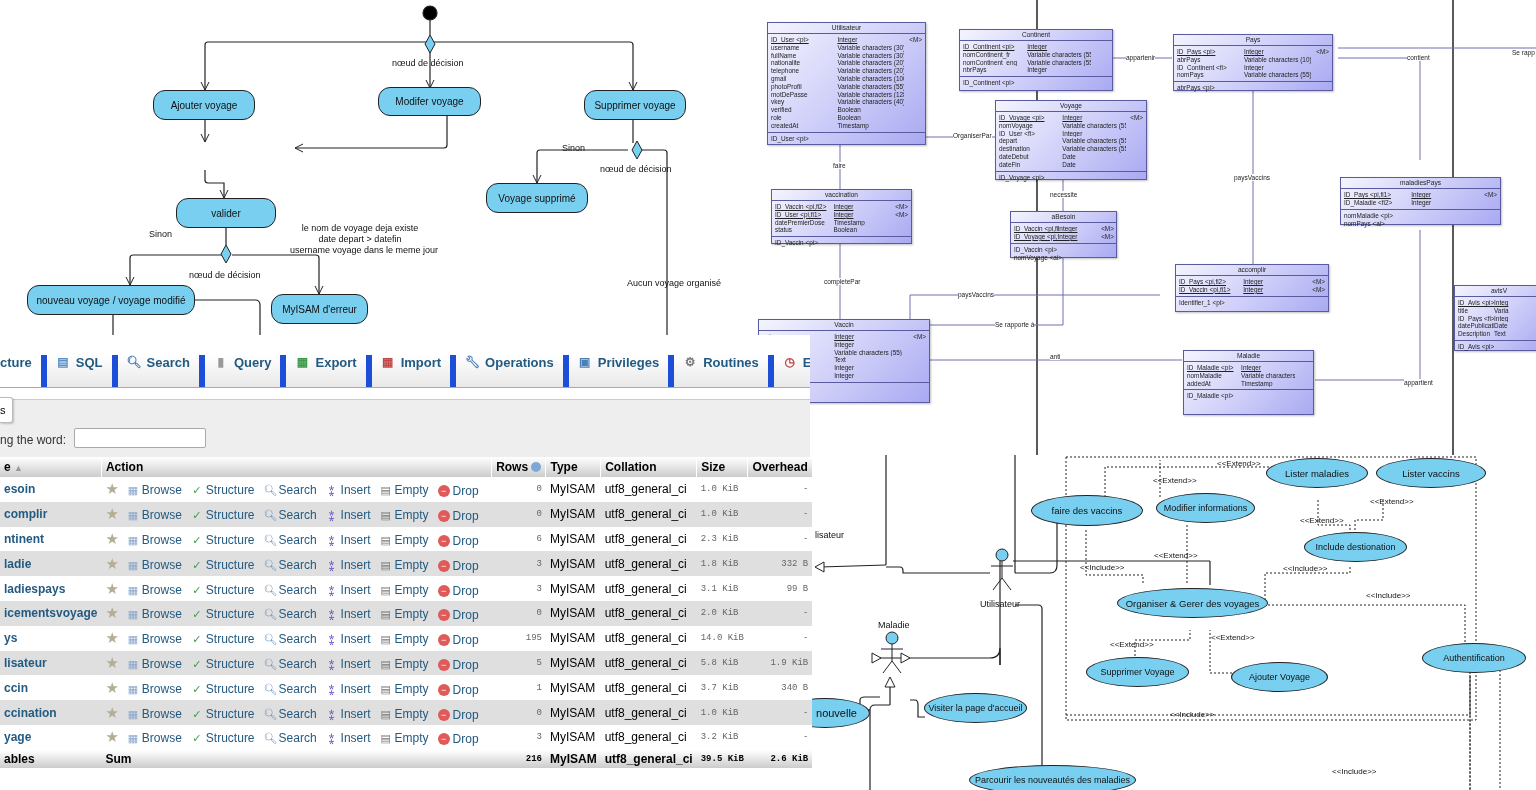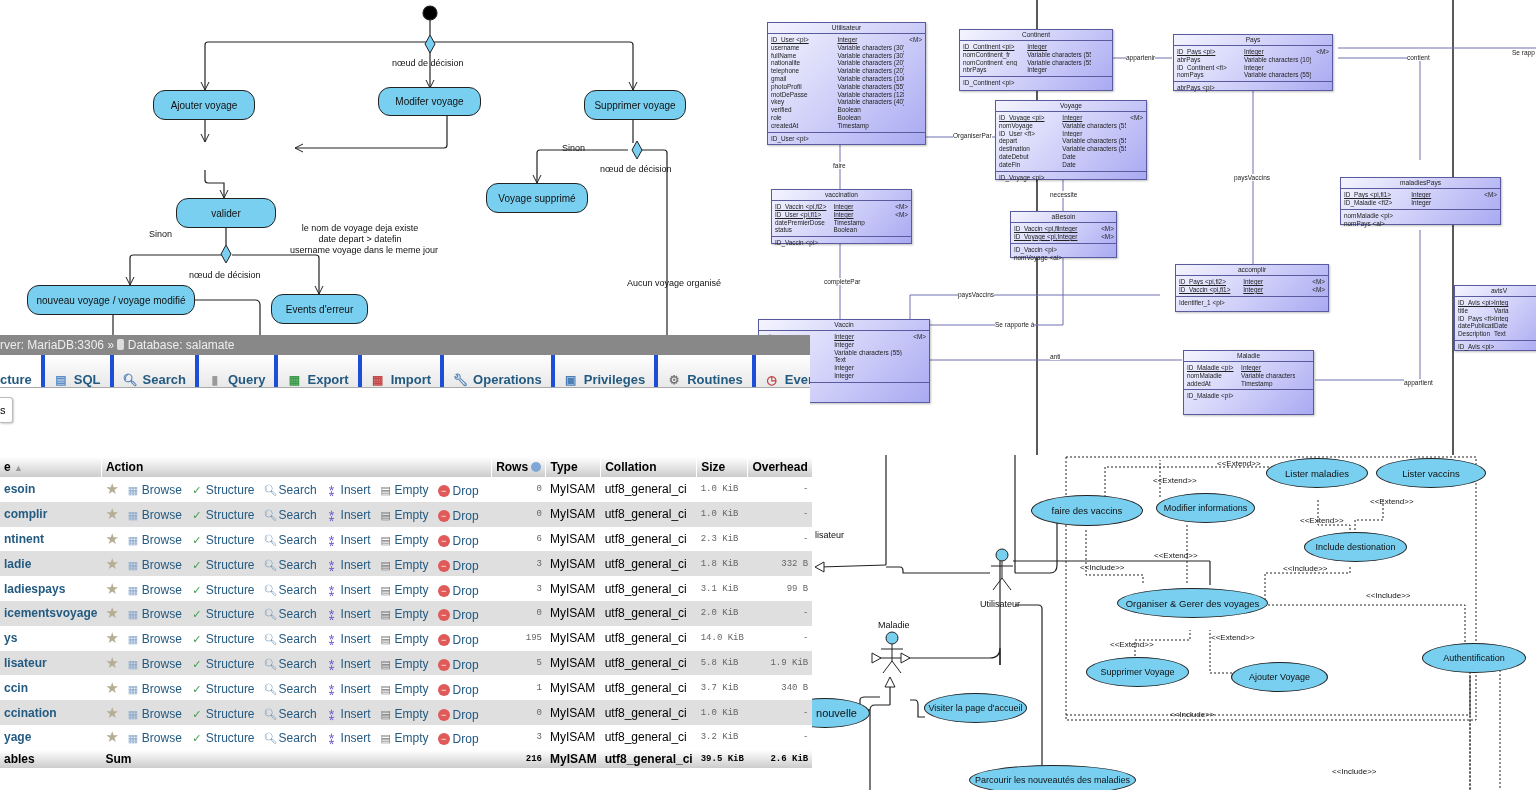--- a/index.html
+++ b/index.html
@@ -21,21 +21,21 @@
   .ent .c3{width:12%;text-align:right;}
   .erlbl{position:absolute;font-size:6.5px;color:#222;white-space:nowrap;background:#fff;}
   
   #usecase{left:810px;top:455px;width:726px;height:335px;}
   .uc{position:absolute;background:#79cff0;border:1.5px solid #222;border-radius:50%;font-size:9.5px;color:#111;display:flex;align-items:center;justify-content:center;text-align:center;box-sizing:border-box;white-space:nowrap;}
   .uclbl{position:absolute;font-size:8px;color:#111;white-space:nowrap;background:transparent;}
   
   #pma{left:0;top:335px;width:810px;height:455px;background:#fff;}
   #pma-bc{position:absolute;left:0;top:0;width:810px;height:20px;background:#888;color:#eee;font-size:12px;line-height:20px;white-space:nowrap;overflow:hidden;}
   #pma-tabs{position:absolute;left:0;top:20px;width:810px;height:32px;background:#fff;border-bottom:1px solid #aaa;display:flex;white-space:nowrap;overflow:hidden;}
-  .tab{display:flex;align-items:flex-end;gap:6px;padding:0 9px;font-size:13px;font-weight:bold;color:#235a81;border-right:4px solid #1d4ed8;background:linear-gradient(#fff,#e8e8e8);}
+  .tab{display:flex;align-items:flex-start;gap:6px;padding:0 9px;font-size:13px;font-weight:bold;color:#235a81;border-right:6px solid #1d4ed8;background:linear-gradient(#fff,#e8e8e8);}
   .tab.active{background:#fff;border-bottom:none;}
   .ticon{display:inline-block;width:14px;height:14px;font-size:12px;line-height:14px;text-align:center;}
   #pma-filter{position:absolute;left:0;top:64px;width:810px;height:58px;background:#eee;border-top:1px solid #ccc;}
   #pma-table{position:absolute;left:0;top:122px;width:810px;border-collapse:collapse;font-size:12px;}
   #pma-table th{background:linear-gradient(#fff,#ccc);text-align:left;font-weight:bold;height:20px;padding:0 4px;white-space:nowrap;border-right:1px solid #fff;}
   #pma-table td{height:24.8px;padding:0 4px;white-space:nowrap;}
   #pma-table tr.odd td{background:#fff;}
   #pma-table tr.even td{background:#dfdfdf;}
   .tname{font-weight:bold;color:#235a81;}
   .act-link{color:#235a81;margin-right:9px;display:inline-flex;align-items:center;gap:3px;}
@@ -94,21 +94,21 @@
   <div class="act" style="left:584px;top:90px;width:102px;height:30px">
       <span>Supprimer voyage</span>
     </div>
   <div class="act" style="left:176px;top:198px;width:100px;height:30px">
       <span>valider</span>
     </div>
   <div class="act" style="left:27px;top:285px;width:168px;height:30px">
       <span>nouveau voyage / voyage modifié</span>
     </div>
   <div class="act" style="left:271px;top:294px;width:97px;height:30px">
-      <span>Events d'erreur</span>
+      <span>MyISAM d'erreur</span>
     </div>
   <div class="act" style="left:486px;top:183px;width:102px;height:30px">
       <span>Voyage supprimé</span>
     </div>
 
   <div class="lbl" style="left:392px;top:58px">nœud de décision</div>
   <div class="lbl" style="left:189px;top:270px">nœud de décision</div>
   <div class="lbl" style="left:600px;top:164px">nœud de décision</div>
   <div class="lbl" style="left:149px;top:229px">Sinon</div>
   <div class="lbl" style="left:562px;top:143px">Sinon</div>
@@ -618,26 +618,20 @@
   <div class="uclbl" style="left:270px;top:108px">&lt;&lt;Include&gt;&gt;</div>
   <div class="uclbl" style="left:473px;top:109px">&lt;&lt;Include&gt;&gt;</div>
   <div class="uclbl" style="left:556px;top:136px">&lt;&lt;Include&gt;&gt;</div>
   <div class="uclbl" style="left:401px;top:178px">&lt;&lt;Extend&gt;&gt;</div>
   <div class="uclbl" style="left:300px;top:185px">&lt;&lt;Extend&gt;&gt;</div>
   <div class="uclbl" style="left:360px;top:255px">&lt;&lt;Include&gt;&gt;</div>
   <div class="uclbl" style="left:522px;top:312px">&lt;&lt;Include&gt;&gt;</div>
 </div>
 
 <div id="pma" class="abs">
-  <div id="pma-bc">
-    <span>rver: MariaDB:3306</span>
-    <span>»</span>
-    <span style="display:inline-block;width:7px;height:11px;background:#ddd;border-radius:2px;vertical-align:-1px"></span>
-    <span>Database: salamate</span>
-  </div>
   <div id="pma-tabs">
     <div class="tab active" style="padding-left:0">
         <span>cture</span>
       </div>
     <div class="tab">
         <span class="ticon" style="color:#5b8fc9">▤</span>
         <span>SQL</span>
       </div>
     <div class="tab">
         <span class="ticon" style="color:#4a7fb8">🔍︎</span>
@@ -666,20 +660,24 @@
     <div class="tab">
         <span class="ticon" style="color:#777">⚙︎</span>
         <span>Routines</span>
       </div>
     <div class="tab">
         <span class="ticon" style="color:#c04848">◷</span>
         <span>Events</span>
       </div>
   </div>
   <div class="abs" style="left:0;top:62px;width:12px;height:24px;background:#fff;border:1px solid #bbb;border-left:none;border-radius:0 3px 3px 0;font-size:11px;line-height:24px;box-shadow:1px 1px 2px rgba(0,0,0,.2);z-index:2"><span>s</span></div>
+  <div id="pma-filter">
+    <span class="abs" style="left:0;top:33px;font-size:12px;color:#333">ng the word:</span>
+    <input class="abs" style="left: 74px; top: 28px; width: 132px; height: 20px; border: 1px solid rgb(170, 170, 170); border-radius: 2px; box-sizing: border-box;" value="">
+  </div>
   <table id="pma-table">
     <thead>
       <tr>
         <th style="width:88px"><span>e</span> <span style="color:#999;font-size:9px">▲</span></th>
         <th style="width:380px">Action</th>
         <th style="width:52px;text-align:right"><span>Rows</span> <span style="display:inline-block;width:10px;height:10px;border-radius:50%;background:#7fa7d5;vertical-align:-1px"></span></th>
         <th style="width:45px">Type</th>
         <th style="width:94px">Collation</th>
         <th style="width:50px">Size</th>
         <th style="width:60px">Overhead</th>

